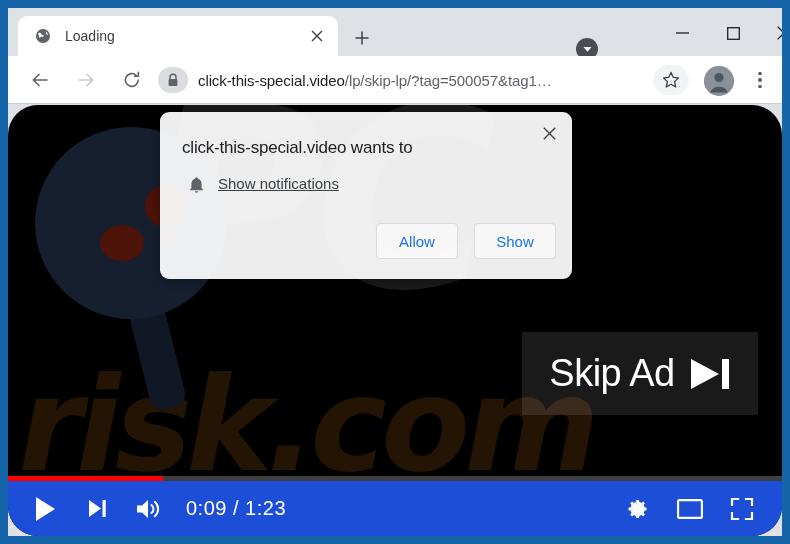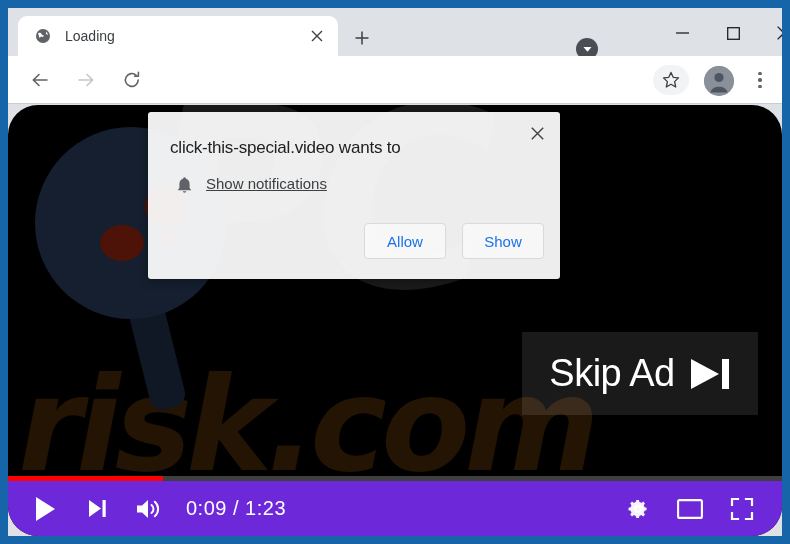--- a/index.html
+++ b/index.html
@@ -201,21 +201,21 @@
     background: #3f3f3f;
   }
   #progress-fill {
     position: absolute; left: 0; top: 0;
     height: 5px; width: 20%;
     background: #ff0000;
   }
   #controls {
     position: absolute; left: 0; bottom: 0;
     width: 774px; height: 55px;
-    background: #6d28d9;
+    background: #1d4ed8;
     display: flex; align-items: center;
   }
   .ctrl {
     height: 48px; display: flex; align-items: center; justify-content: center;
   }
   #c-play   { width: 54px; margin-left: 10px; }
   #c-next   { width: 50px; }
   #c-volume { width: 52px; }
   #c-time {
     color: #ffffff; font-size: 20px; margin-left: 12px;
@@ -224,24 +224,24 @@
   }
   #ctrl-right {
     margin-left: auto; display: flex; align-items: center;
   }
   #c-settings { width: 52px; }
   #c-mini     { width: 52px; }
   #c-full     { width: 52px; margin-right: 14px; }
 
   
   #notif {
-    position: absolute; left: 140px; top: 104px;
+    position: absolute; left: 152px; top: 104px;
     width: 412px; height: 167px;
     background: rgba(255,255,255,0.93);
-    border-radius: 3px;
+    border-radius: 9px;
     box-shadow: 0 2px 10px rgba(0,0,0,0.35);
     overflow: hidden;
   }
   #notif-close {
     position: absolute; right: 10px; top: 8px;
     width: 26px; height: 26px;
     display: flex; align-items: center; justify-content: center;
   }
   #notif-title {
     position: absolute; left: 22px; top: 26px;
@@ -339,20 +339,29 @@
         </svg>
       </div>
 
       <div class="navbtn" id="nav-reload">
         <svg width="20" height="20" viewBox="0 0 20 20">
           <path d="M16.2 10 A6.4 6.4 0 1 1 14.2 5.3" stroke="#5f6368" stroke-width="1.6" fill="none" stroke-linecap="round"></path>
           <path d="M16.4 2.4 L16.4 6.2 L12.6 6.2" stroke="#5f6368" stroke-width="1.6" fill="none" stroke-linecap="round" stroke-linejoin="round"></path>
         </svg>
       </div>
 
+      <div id="omnibox">
+        <span id="lock-wrap">
+          <svg width="12" height="14" viewBox="0 0 12 14">
+            <path d="M3 6 V4.2 A3 3 0 0 1 9 4.2 V6" stroke="#5f6368" stroke-width="1.5" fill="none"></path>
+            <rect x="1.6" y="6" width="8.8" height="7" rx="1" fill="#5f6368"></rect>
+          </svg>
+        </span>
+        <span id="url"><span>click-this-special.video</span><span class="dim">/lp/skip-lp/?tag=500057&amp;tag1…</span></span>
+      </div>
 
       <div id="star-btn">
         <svg width="18" height="18" viewBox="0 0 18 18">
           <path d="M9 1.4 L11.2 6.3 L16.5 6.9 L12.6 10.6 L13.7 16 L9 13.3 L4.3 16 L5.4 10.6 L1.5 6.9 L6.8 6.3 Z" fill="none" stroke="#3c4043" stroke-width="1.3" stroke-linejoin="round"></path>
         </svg>
       </div>
 
       <div id="avatar-btn">
         <svg width="30" height="30" viewBox="0 0 30 30">
           <circle cx="15" cy="15" r="15" fill="#8a9099"></circle>

